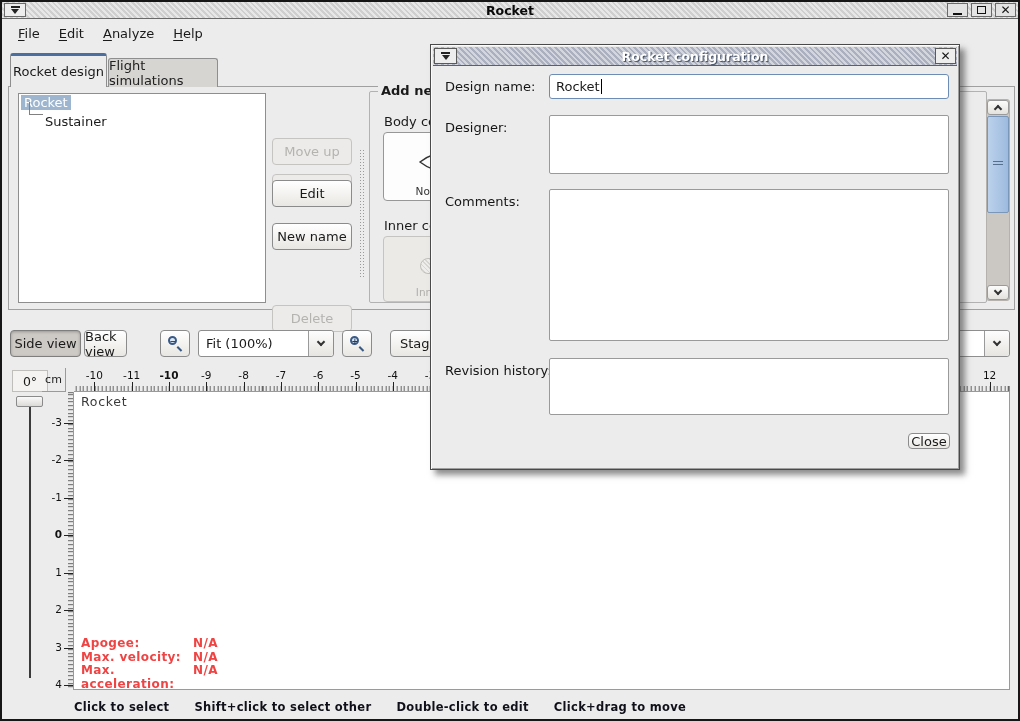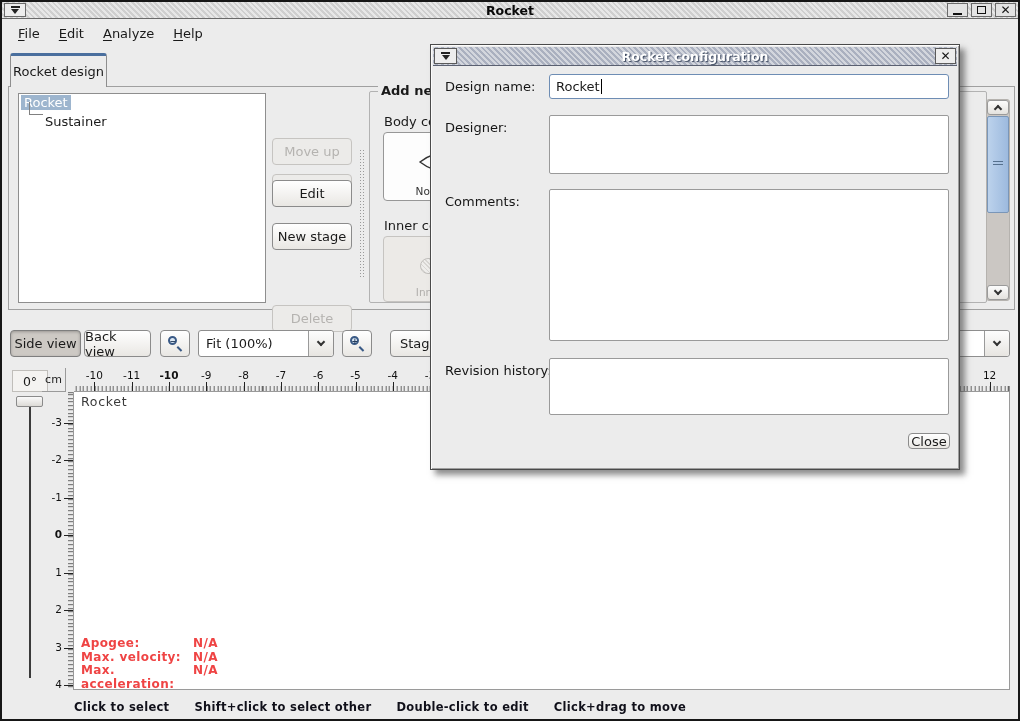--- a/index.html
+++ b/index.html
@@ -168,34 +168,35 @@
 
   <div class="menubar">
     <span class="mitem"><u>F</u>ile</span>
     <span class="mitem"><u>E</u>dit</span>
     <span class="mitem"><u>A</u>nalyze</span>
     <span class="mitem"><u>H</u>elp</span>
   </div>
 
   <div class="tabrow">
     <div class="tab active">Rocket design</div>
+    <div class="tab inactive">Flight simulations</div>
   </div>
 
   <div class="toppanel">
     <div class="tree">
       <span class="tree-root">Rocket</span>
       <div class="tree-conn"></div>
       <span class="tree-child">Sustainer</span>
     </div>
 
     <div class="btncol">
       <div class="btn sbtn disabled" style="top:11px">Move up</div>
       <div class="btn sbtn disabled" style="top:47px">Move down</div>
       <div class="btn sbtn" style="top:93px">Edit</div>
-      <div class="btn sbtn" style="top:136px">New stage</div>
+      <div class="btn sbtn" style="top:136px">New name</div>
       <div class="btn sbtn disabled" style="top:178px">Delete</div>
     </div>
 
     <div class="splitter"></div>
 
     <div class="addnew">
       <span class="addnew-title">Add new</span>
       <span class="an-label" style="top:22px">Body co</span>
       <div class="icon-btn" style="left:13px;top:40px;width:120px;height:69px;">
         <svg class="nose-svg" width="50" height="26" viewBox="0 0 50 26">
@@ -219,21 +220,21 @@
           <div class="grip"></div>
         </div>
       <div class="scroll-btn down">
           <div class="chev down"></div>
         </div>
     </div>
   </div>
 
   <div class="viewbar">
     <div class="btn vbtn pressed" style="left:8px;width:71px;">Side view</div>
-    <div class="btn vbtn" style="left:82px;width:67px;">Back view</div>
+    <div class="btn vbtn" style="left:82px;width:43px;">Back view</div>
     <div class="btn vbtn magbtn" style="left:158px;">
       <div class="mag">
           <div class="lens">−</div>
           <div class="handle"></div>
         </div>
     </div>
     <div class="combo" style="left:196px;width:136px;">
       <div class="cval">Fit (100%)</div>
       <div class="cbtn">
           <div class="chev down" style="margin-bottom:3px"></div>

